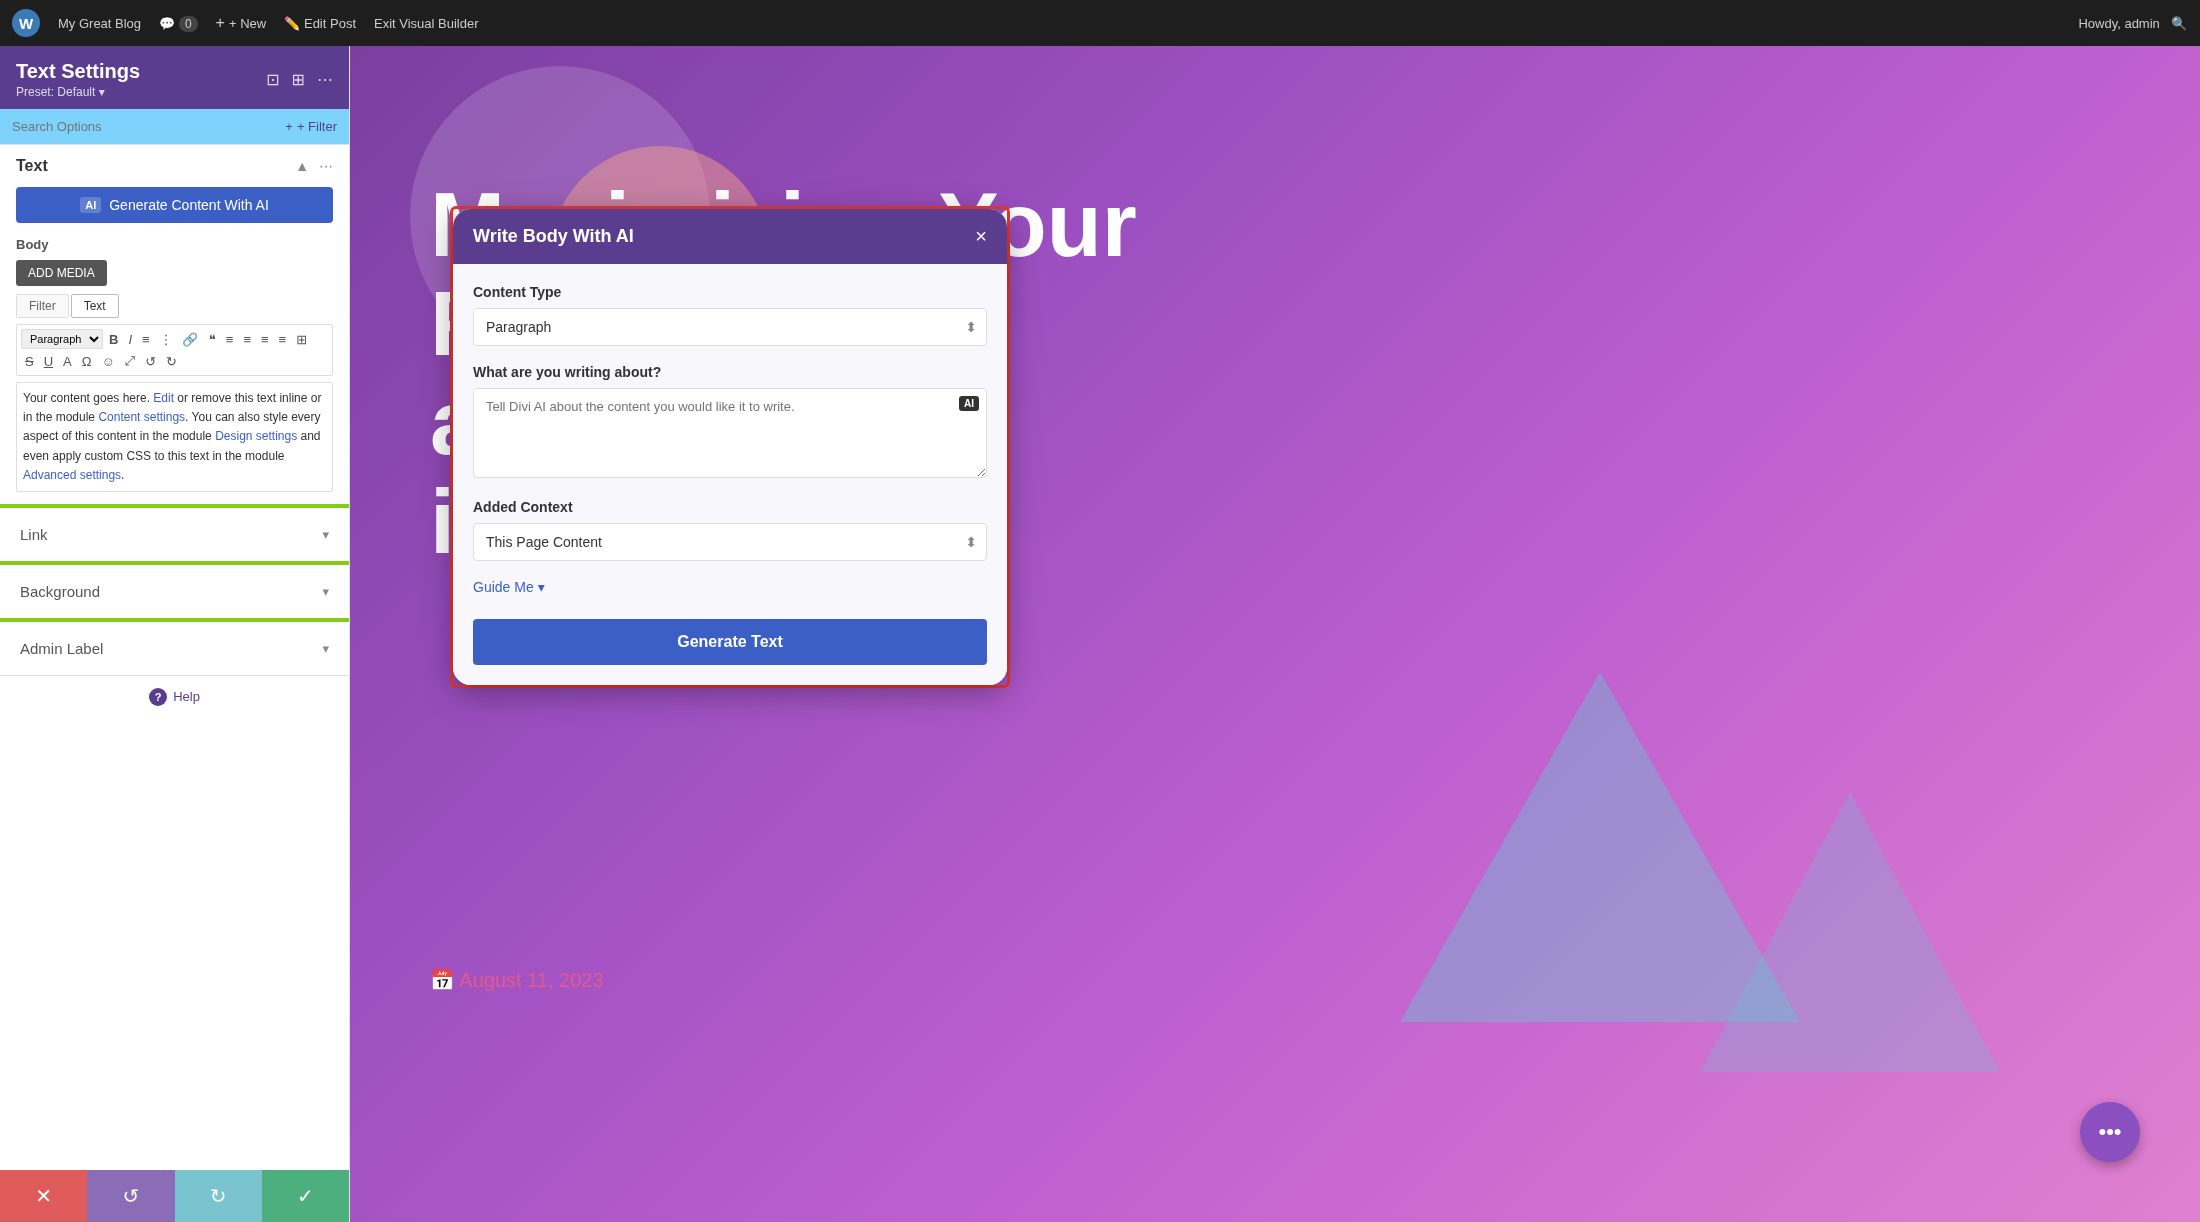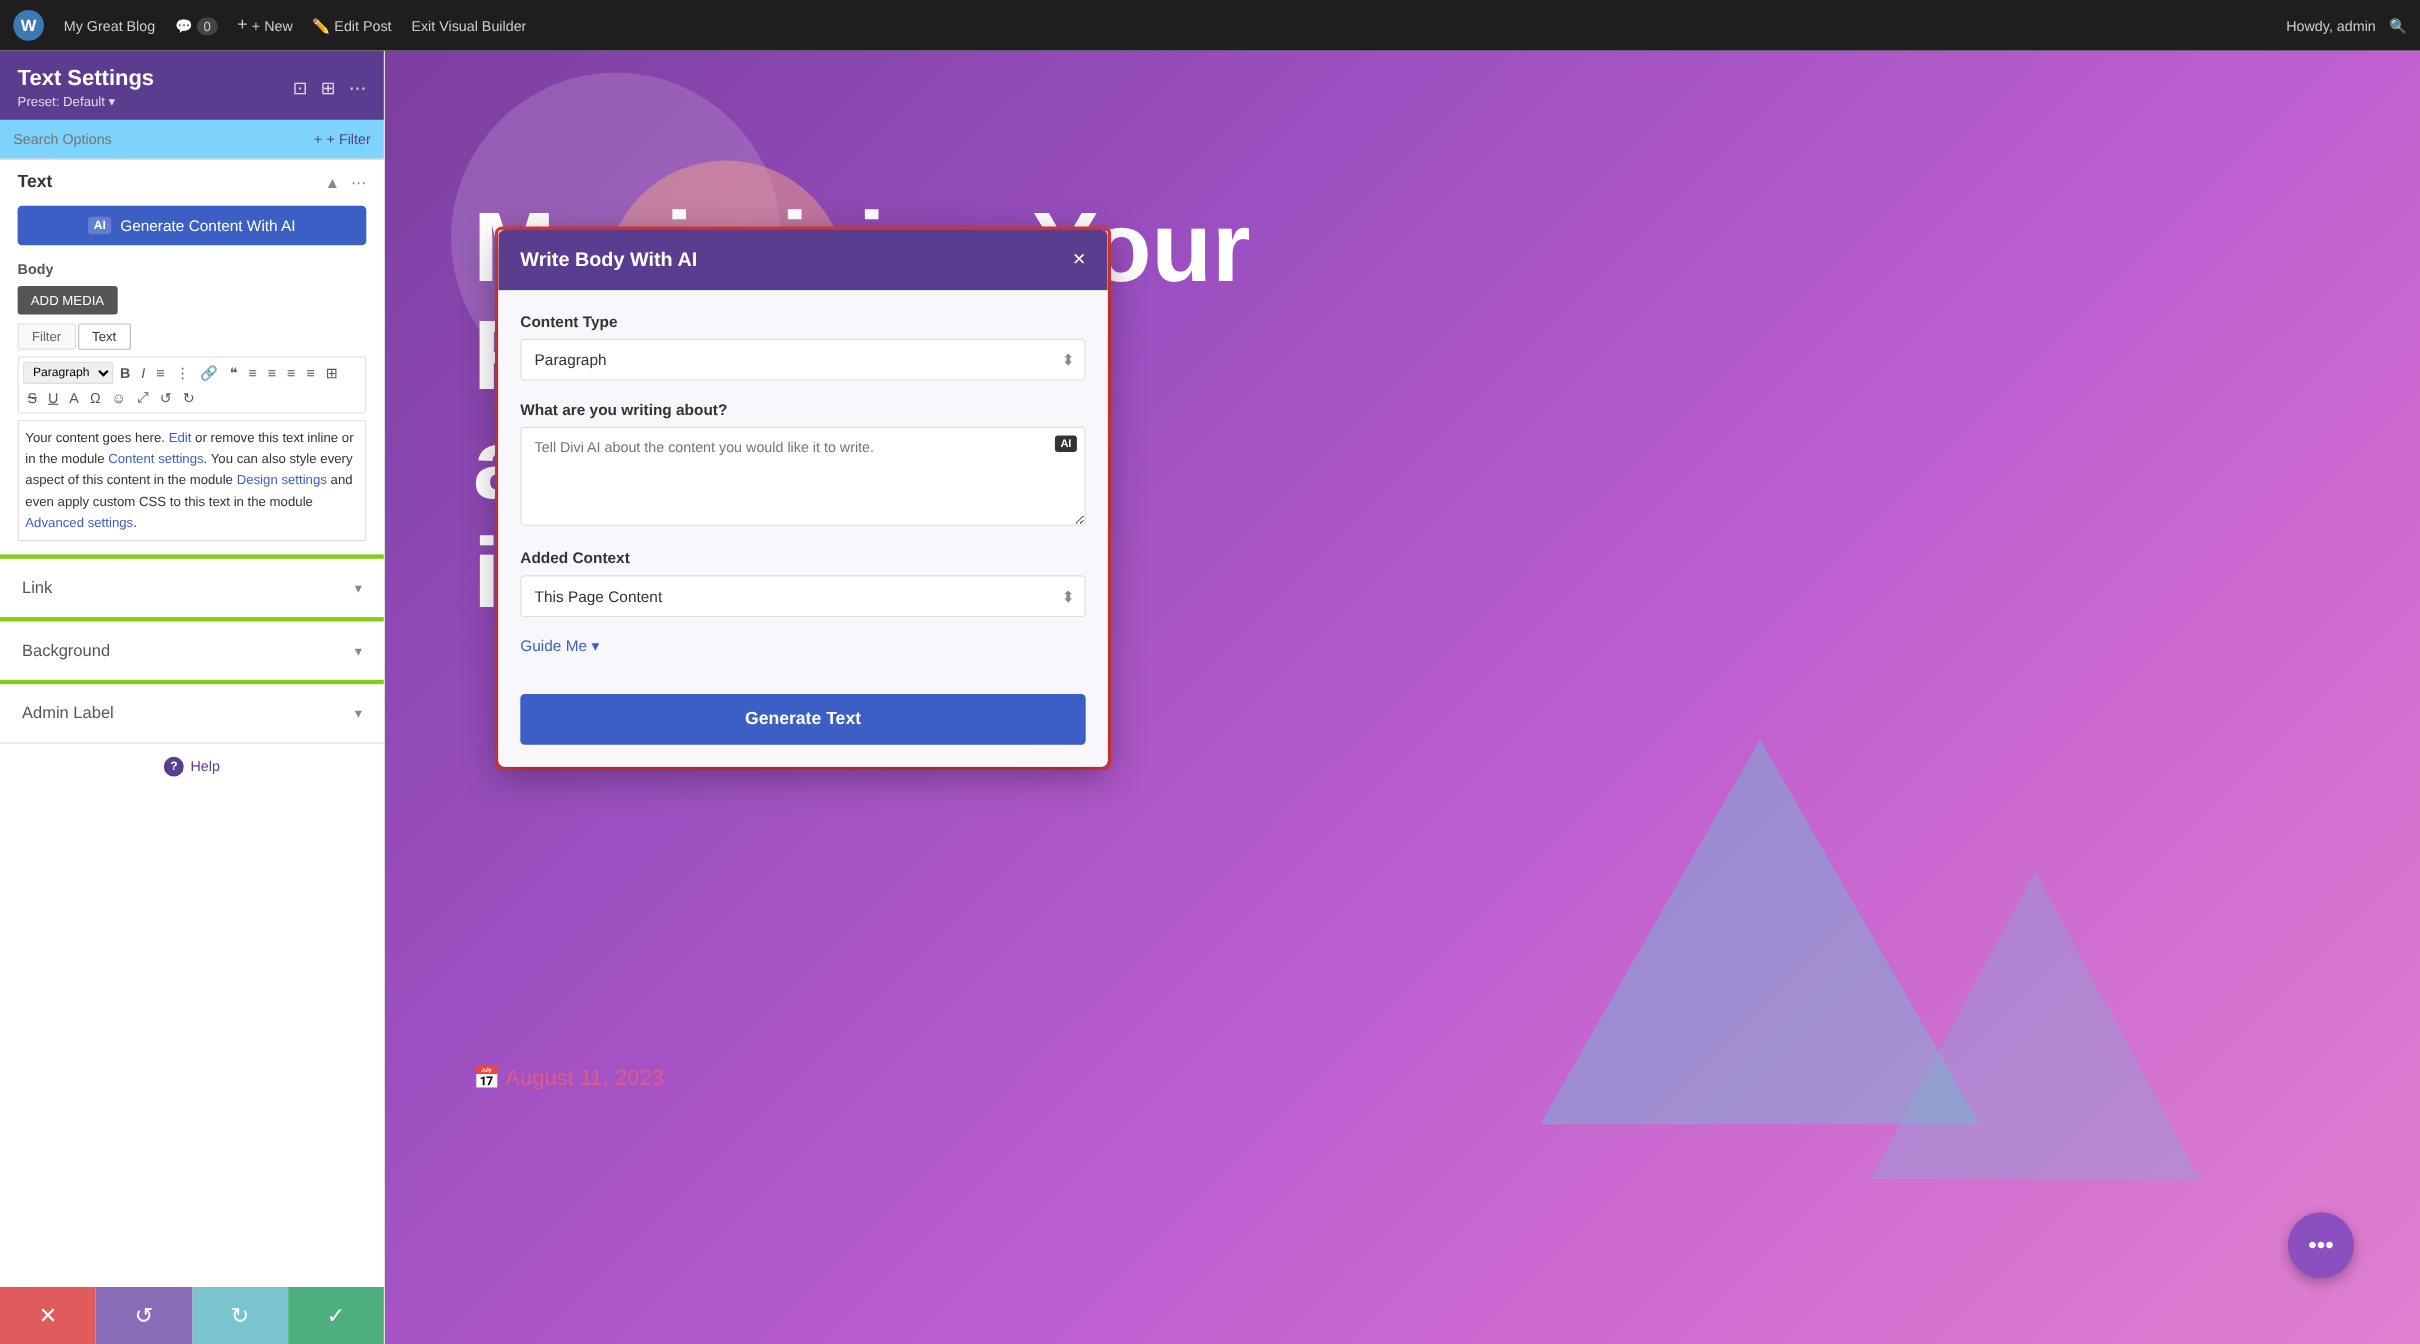--- a/index.html
+++ b/index.html
@@ -278,21 +278,21 @@
     .modal-highlight-border {
       position: absolute;
       top: 160px; left: 100px;
       width: 560px;
       border: 3px solid #e53935;
       border-radius: 6px;
       z-index: 55;
     }
     .modal-dialog {
       background: #fff;
-      border-radius: 6px;
+      border-radius: 18px;
       overflow: hidden;
       box-shadow: 0 8px 32px rgba(0,0,0,0.35);
     }
     .modal-header {
       background: #5a3d8f;
       color: #fff;
       padding: 16px 20px;
       display: flex; align-items: center; justify-content: space-between;
       font-size: 18px; font-weight: 600;
     }
@@ -328,21 +328,21 @@
     .guide-me-link {
       color: #3b5fc5; font-size: 14px; cursor: pointer;
       display: flex; align-items: center; gap: 4px;
     }
 
     .generate-btn {
       width: 100%; padding: 14px;
       background: #3b5fc5; color: #fff;
       border: none; border-radius: 4px;
       font-size: 16px; font-weight: 600; cursor: pointer;
-      margin-top: 16px;
+      margin-top: 4px;
     }
   </style>
 </head>
 <body>
 
 <div class="wp-admin-bar">
   <div class="wp-logo">
     <span>W</span>
   </div>
   <span class="bar-link">My Great Blog</span>

